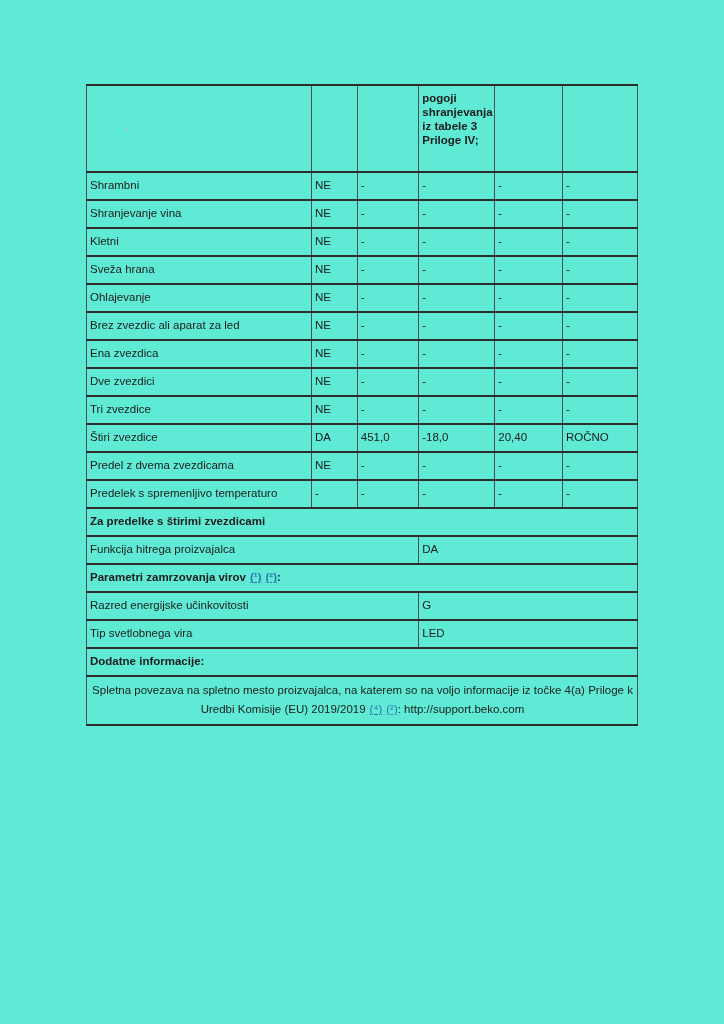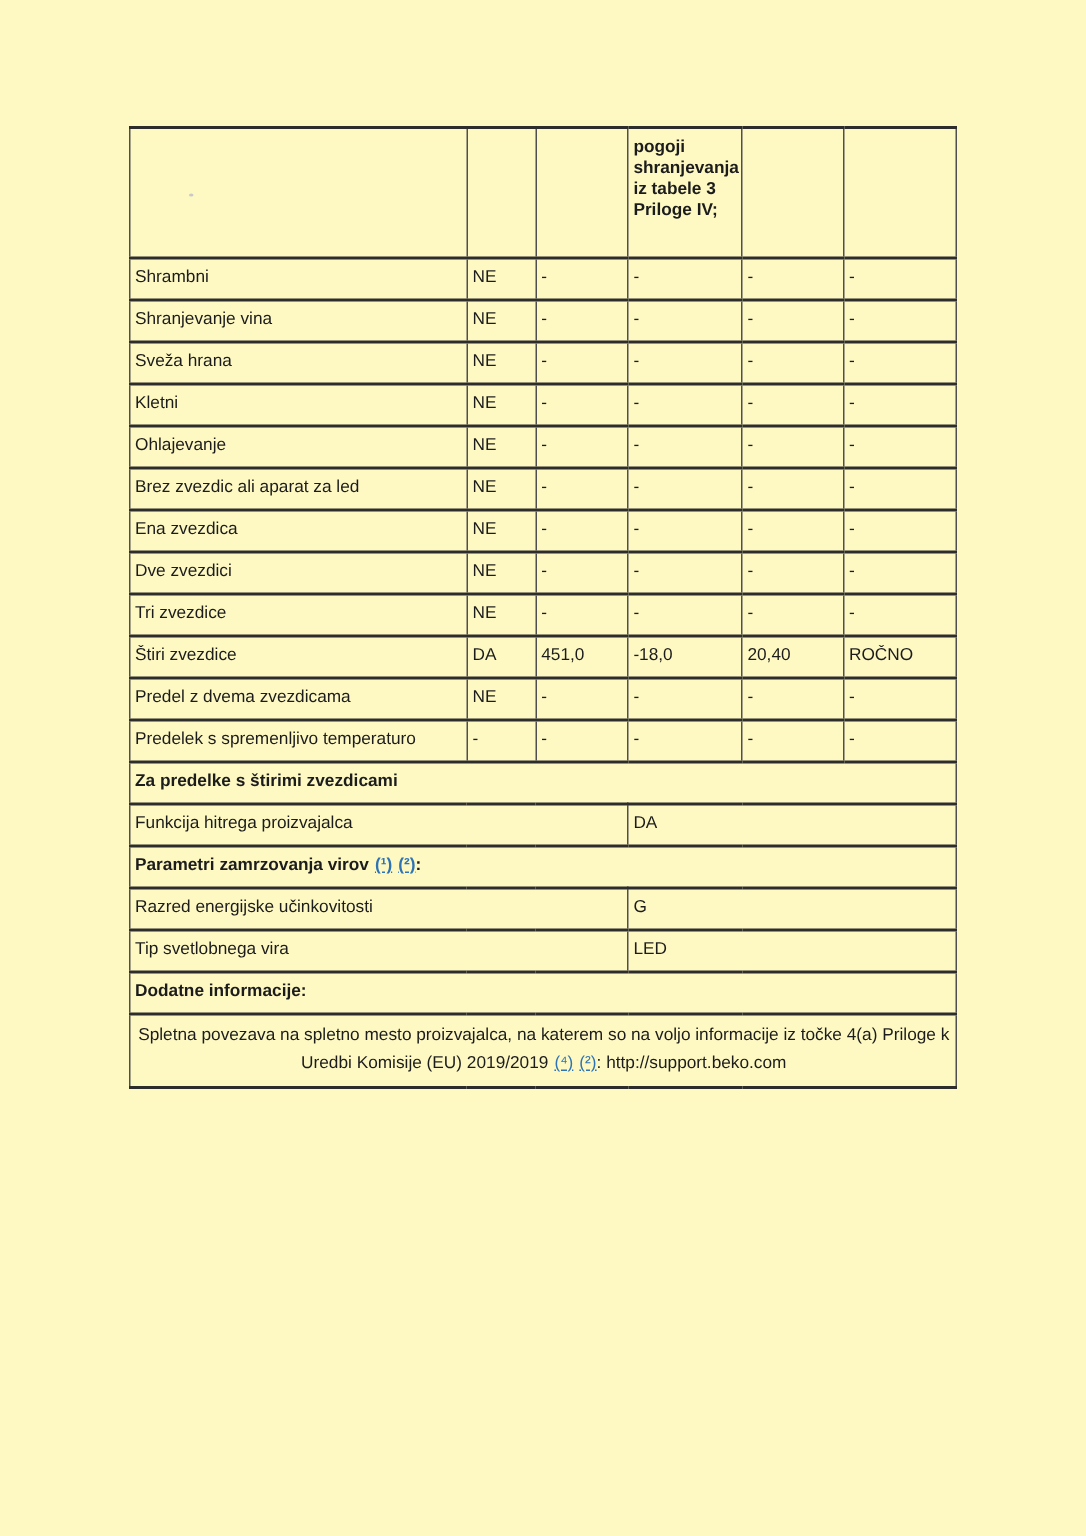--- a/index.html
+++ b/index.html
@@ -5,21 +5,21 @@
   * { margin: 0; padding: 0; box-sizing: content-box; }
   html, body { background: #ffffff; }
   body {
     font-family: "Liberation Sans", "DejaVu Sans", sans-serif;
     color: #1c1c1c;
   }
   .page {
     position: relative;
     width: 724px;
     height: 1024px;
-    background: #fef9c3;
+    background: #5eead4;
     overflow: hidden;
   }
   table.spec {
     border-collapse: collapse;
     table-layout: fixed;
     width: 551px;
     position: absolute;
     left: 86px;
     top: 84px;
   }
@@ -100,29 +100,29 @@
         </tr>
         <tr class="std-row">
           <td>Shranjevanje vina</td>
           <td>NE</td>
           <td>-</td>
           <td>-</td>
           <td>-</td>
           <td>-</td>
         </tr>
         <tr class="std-row">
+          <td>Kletni</td>
+          <td>NE</td>
+          <td>-</td>
+          <td>-</td>
+          <td>-</td>
+          <td>-</td>
+        </tr>
+        <tr class="std-row">
           <td>Sveža hrana</td>
-          <td>NE</td>
-          <td>-</td>
-          <td>-</td>
-          <td>-</td>
-          <td>-</td>
-        </tr>
-        <tr class="std-row">
-          <td>Kletni</td>
           <td>NE</td>
           <td>-</td>
           <td>-</td>
           <td>-</td>
           <td>-</td>
         </tr>
         <tr class="std-row">
           <td>Ohlajevanje</td>
           <td>NE</td>
           <td>-</td>

